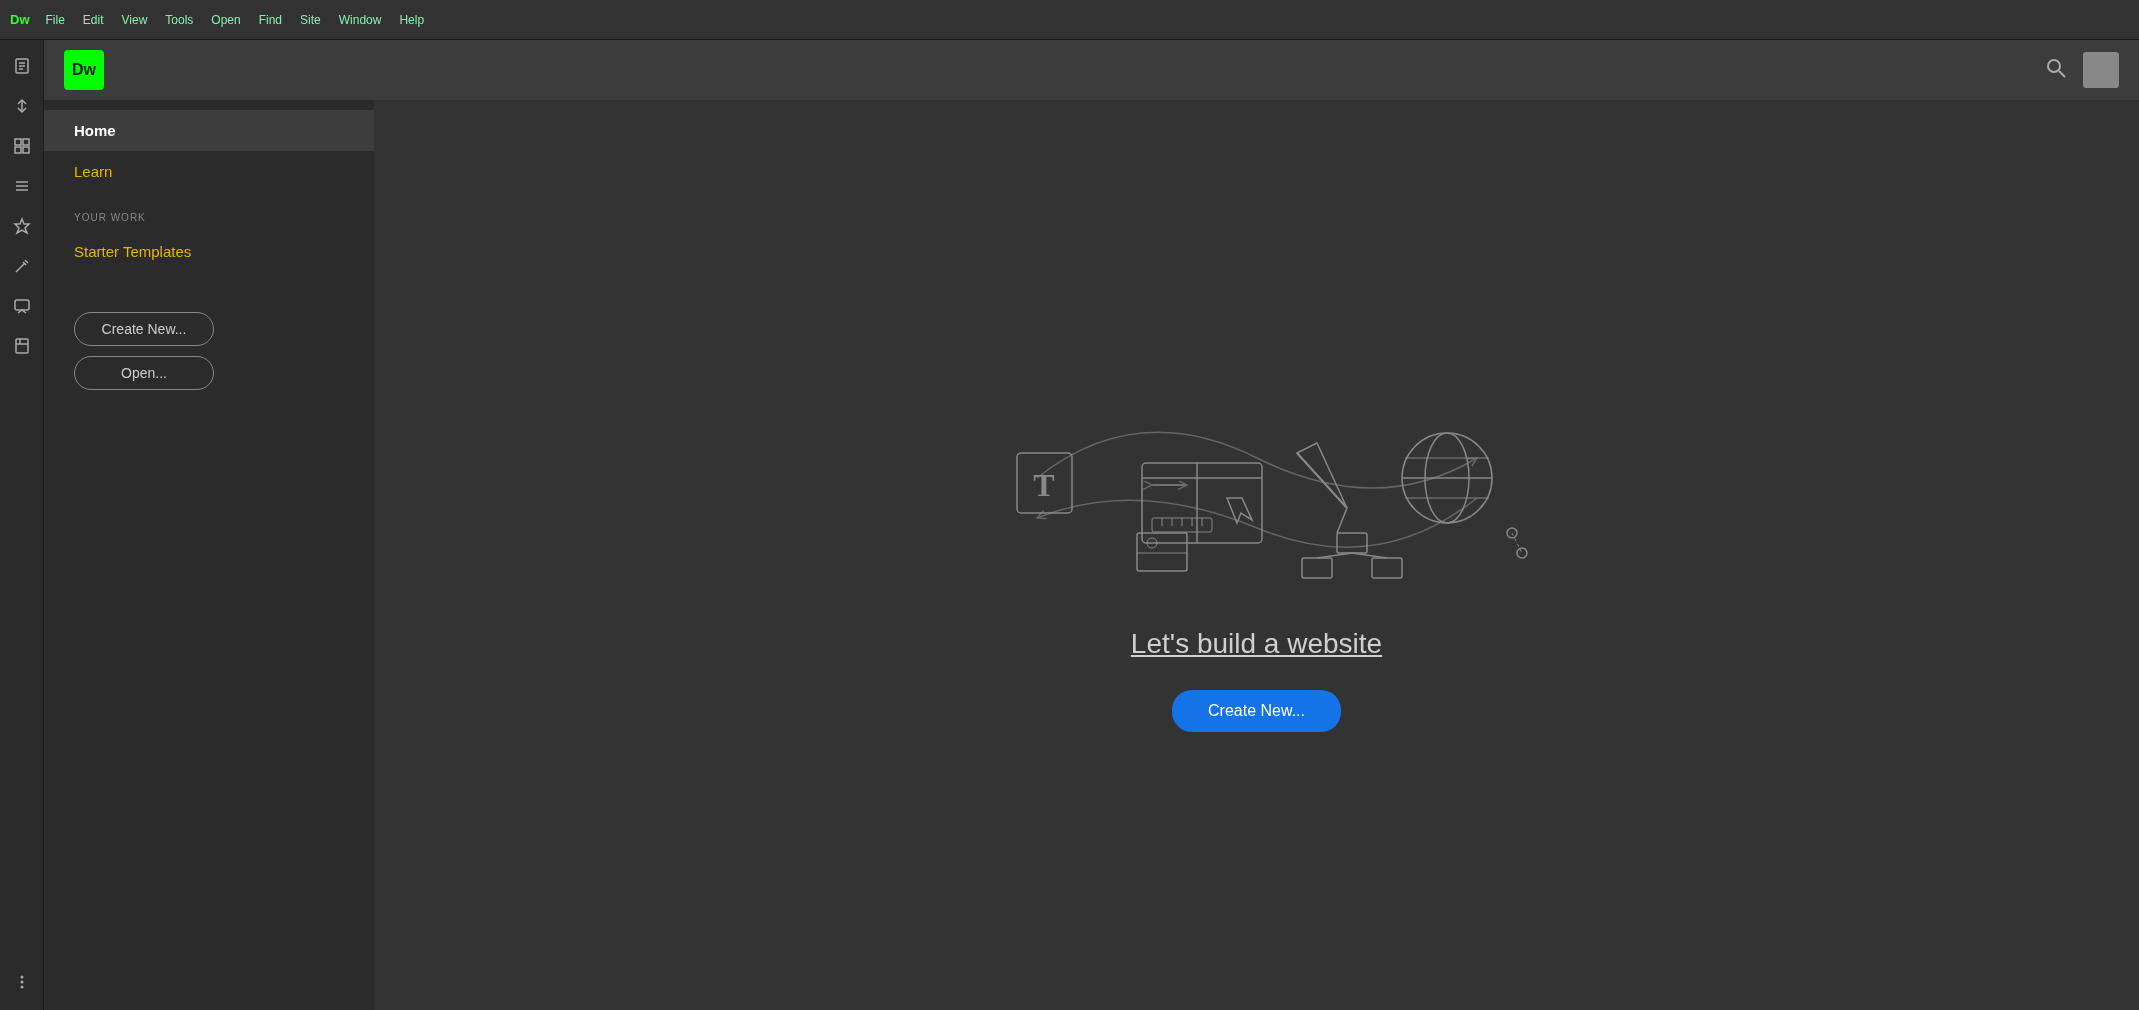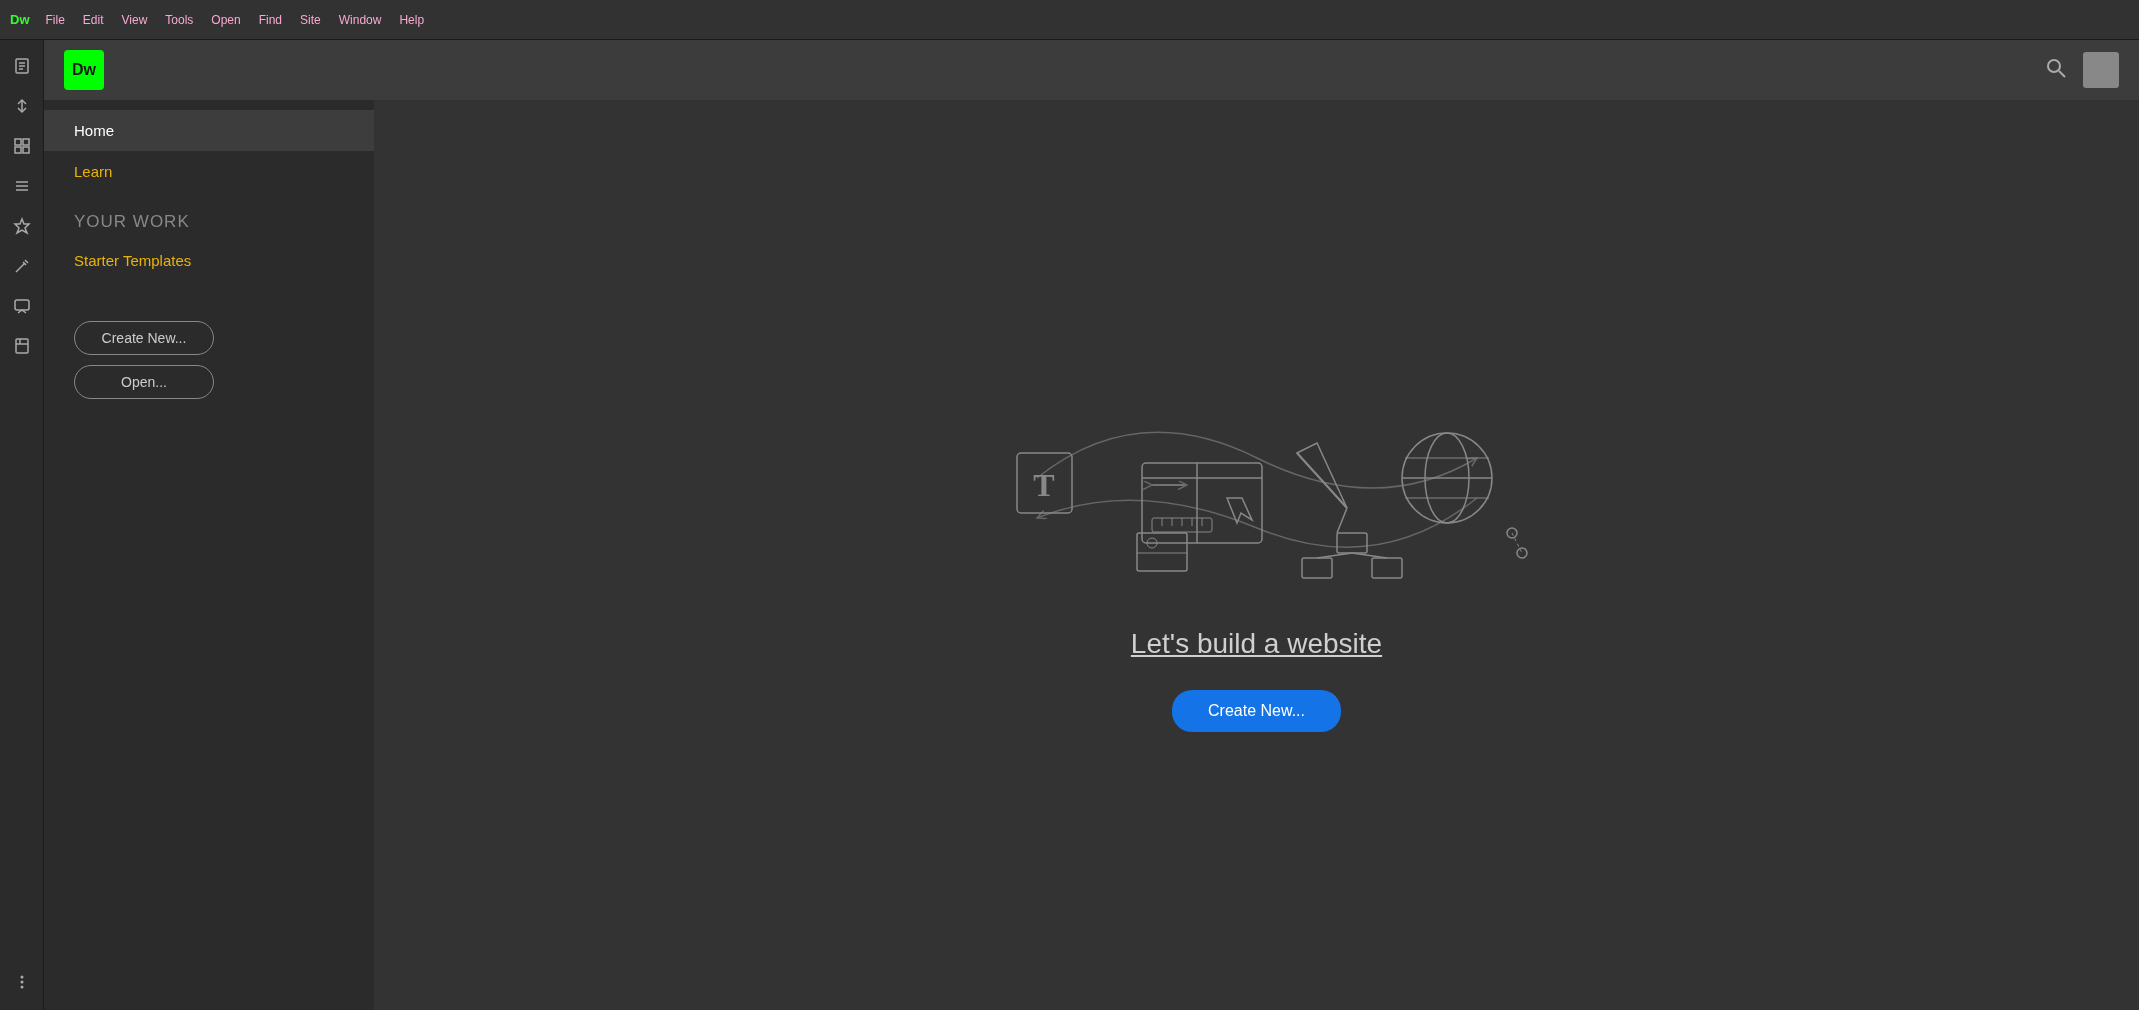--- a/index.html
+++ b/index.html
@@ -23,21 +23,21 @@
       border-bottom: 1px solid #1a1a1a;
       flex-shrink: 0;
     }
     .menubar-logo {
       color: #2eff2e;
       font-weight: bold;
       font-size: 13px;
       margin-right: 16px;
     }
     .menubar-item {
-      color: #f9a8d4;
+      color: #86efac;
       font-size: 12px;
       margin-right: 18px;
       cursor: pointer;
     }
 
     
     .main-container {
       display: flex;
       flex: 1;
       overflow: hidden;
@@ -127,25 +127,26 @@
     }
     .sidebar-nav-item {
       padding: 12px 30px;
       color: #eab308;
       font-size: 15px;
       cursor: pointer;
     }
     .sidebar-nav-item.active {
       background: #3d3d3d;
       color: #ffffff;
+      font-weight: bold;
     }
     .sidebar-section-label {
       padding: 20px 30px 8px 30px;
       color: #888888;
-      font-size: 17px;
+      font-size: 10px;
       text-transform: uppercase;
       letter-spacing: 1px;
     }
     .sidebar-buttons {
       padding: 30px 30px;
       display: flex;
       flex-direction: column;
       gap: 10px;
     }
     .btn-outline {

